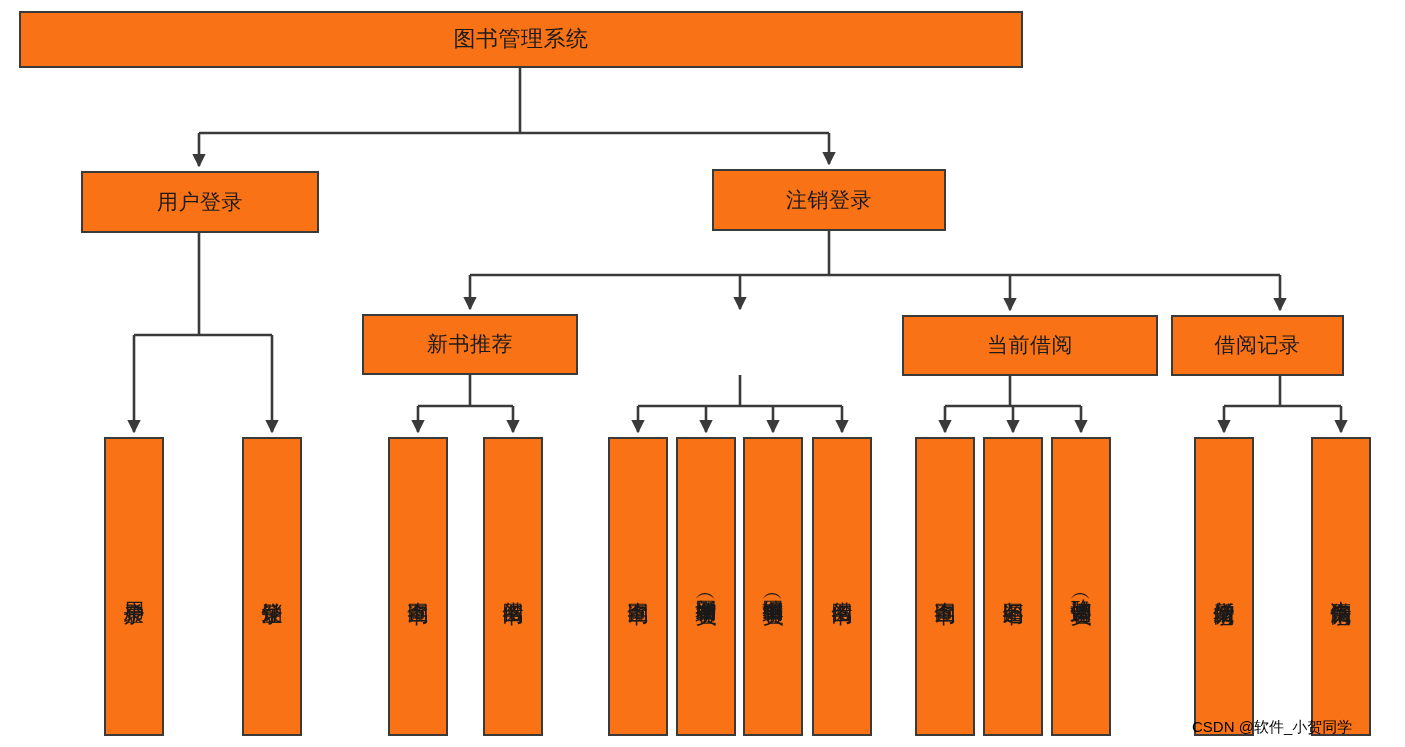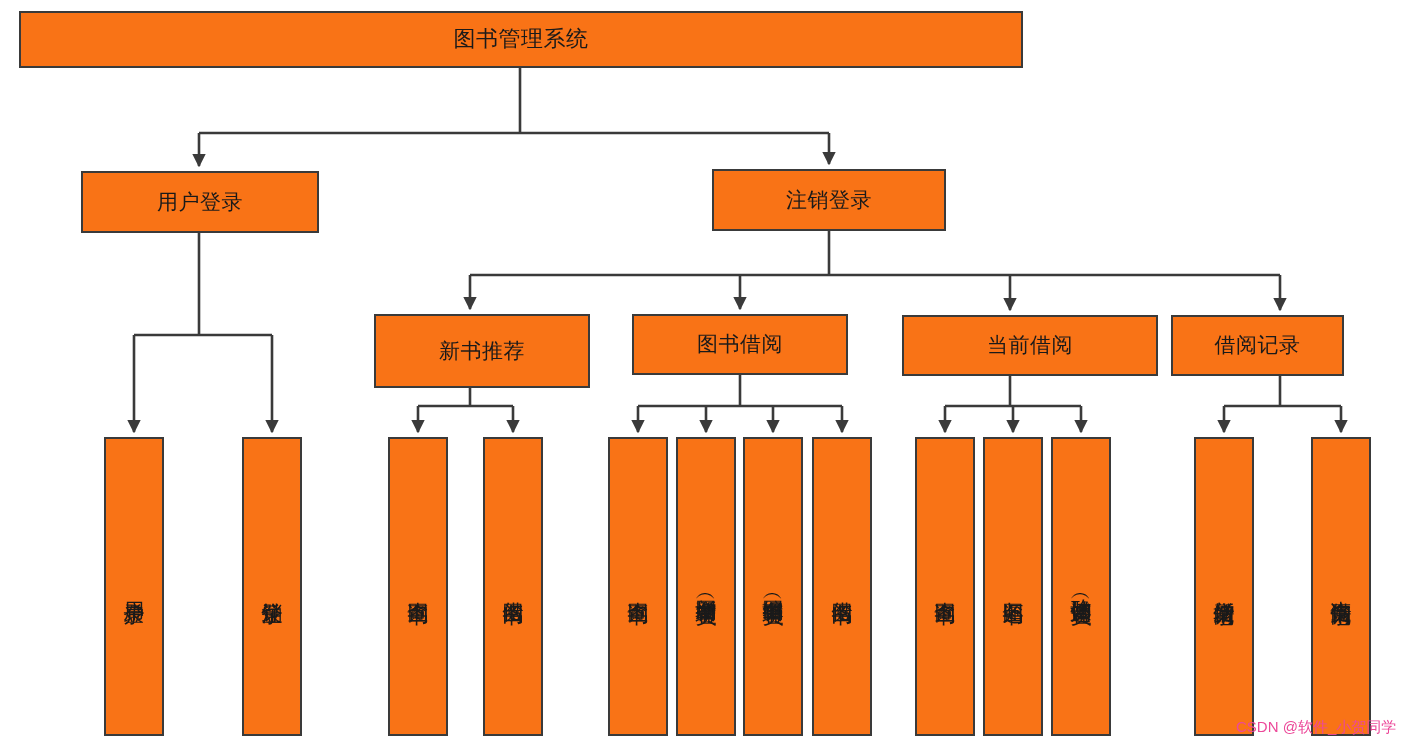--- a/index.html
+++ b/index.html
@@ -61,24 +61,23 @@
     text-orientation: upright;
     font-size: 21px;
     line-height: 1.05;
     letter-spacing: 1px;
     white-space: nowrap;
     max-height: 272px;
   }
   .watermark {
     position: absolute;
     font-size: 15px;
-    color: #ec4899;
+    color: #000000;
     white-space: nowrap;
     user-select: none;
-    margin-left: 44px;
   }
 </style>
 </head>
 <body>
 
 <div id="canvas">
 
   <svg id="edges" viewBox="0 0 1405 747" xmlns="http://www.w3.org/2000/svg">
     <defs>
       <marker id="arrow" viewBox="0 0 10 10" refX="9" refY="5" markerWidth="5.2" markerHeight="5.2" orient="auto-start-reverse">
@@ -137,27 +136,24 @@
   </div>
 
   <div class="node horiz" style="left:81px; top:171px; width:238px; height:62px;">
     <span class="node-label">用户登录</span>
   </div>
 
   <div class="node horiz" style="left:712px; top:169px; width:234px; height:62px;">
     <span class="node-label">注销登录</span>
   </div>
 
-  <div class="node horiz" style="left:362px; top:314px; width:216px; height:74px;margin-left:12px;">
+  <div class="node horiz" style="left:362px; top:314px; width:216px; height:61px;">
     <span class="node-label">新书推荐</span>
   </div>
 
-  <div class="node horiz" style="left:632px; top:314px; width:216px; height:61px;">
-    <span class="node-label">图书借阅</span>
-  </div>
 
   <div class="node horiz" style="left:902px; top:315px; width:256px; height:61px;">
     <span class="node-label">当前借阅</span>
   </div>
 
   <div class="node horiz" style="left:1171px; top:315px; width:173px; height:61px;">
     <span class="node-label">借阅记录</span>
   </div>
 
   <div class="node vert" style="left:104px; top:437px; width:60px; height:299px;">

